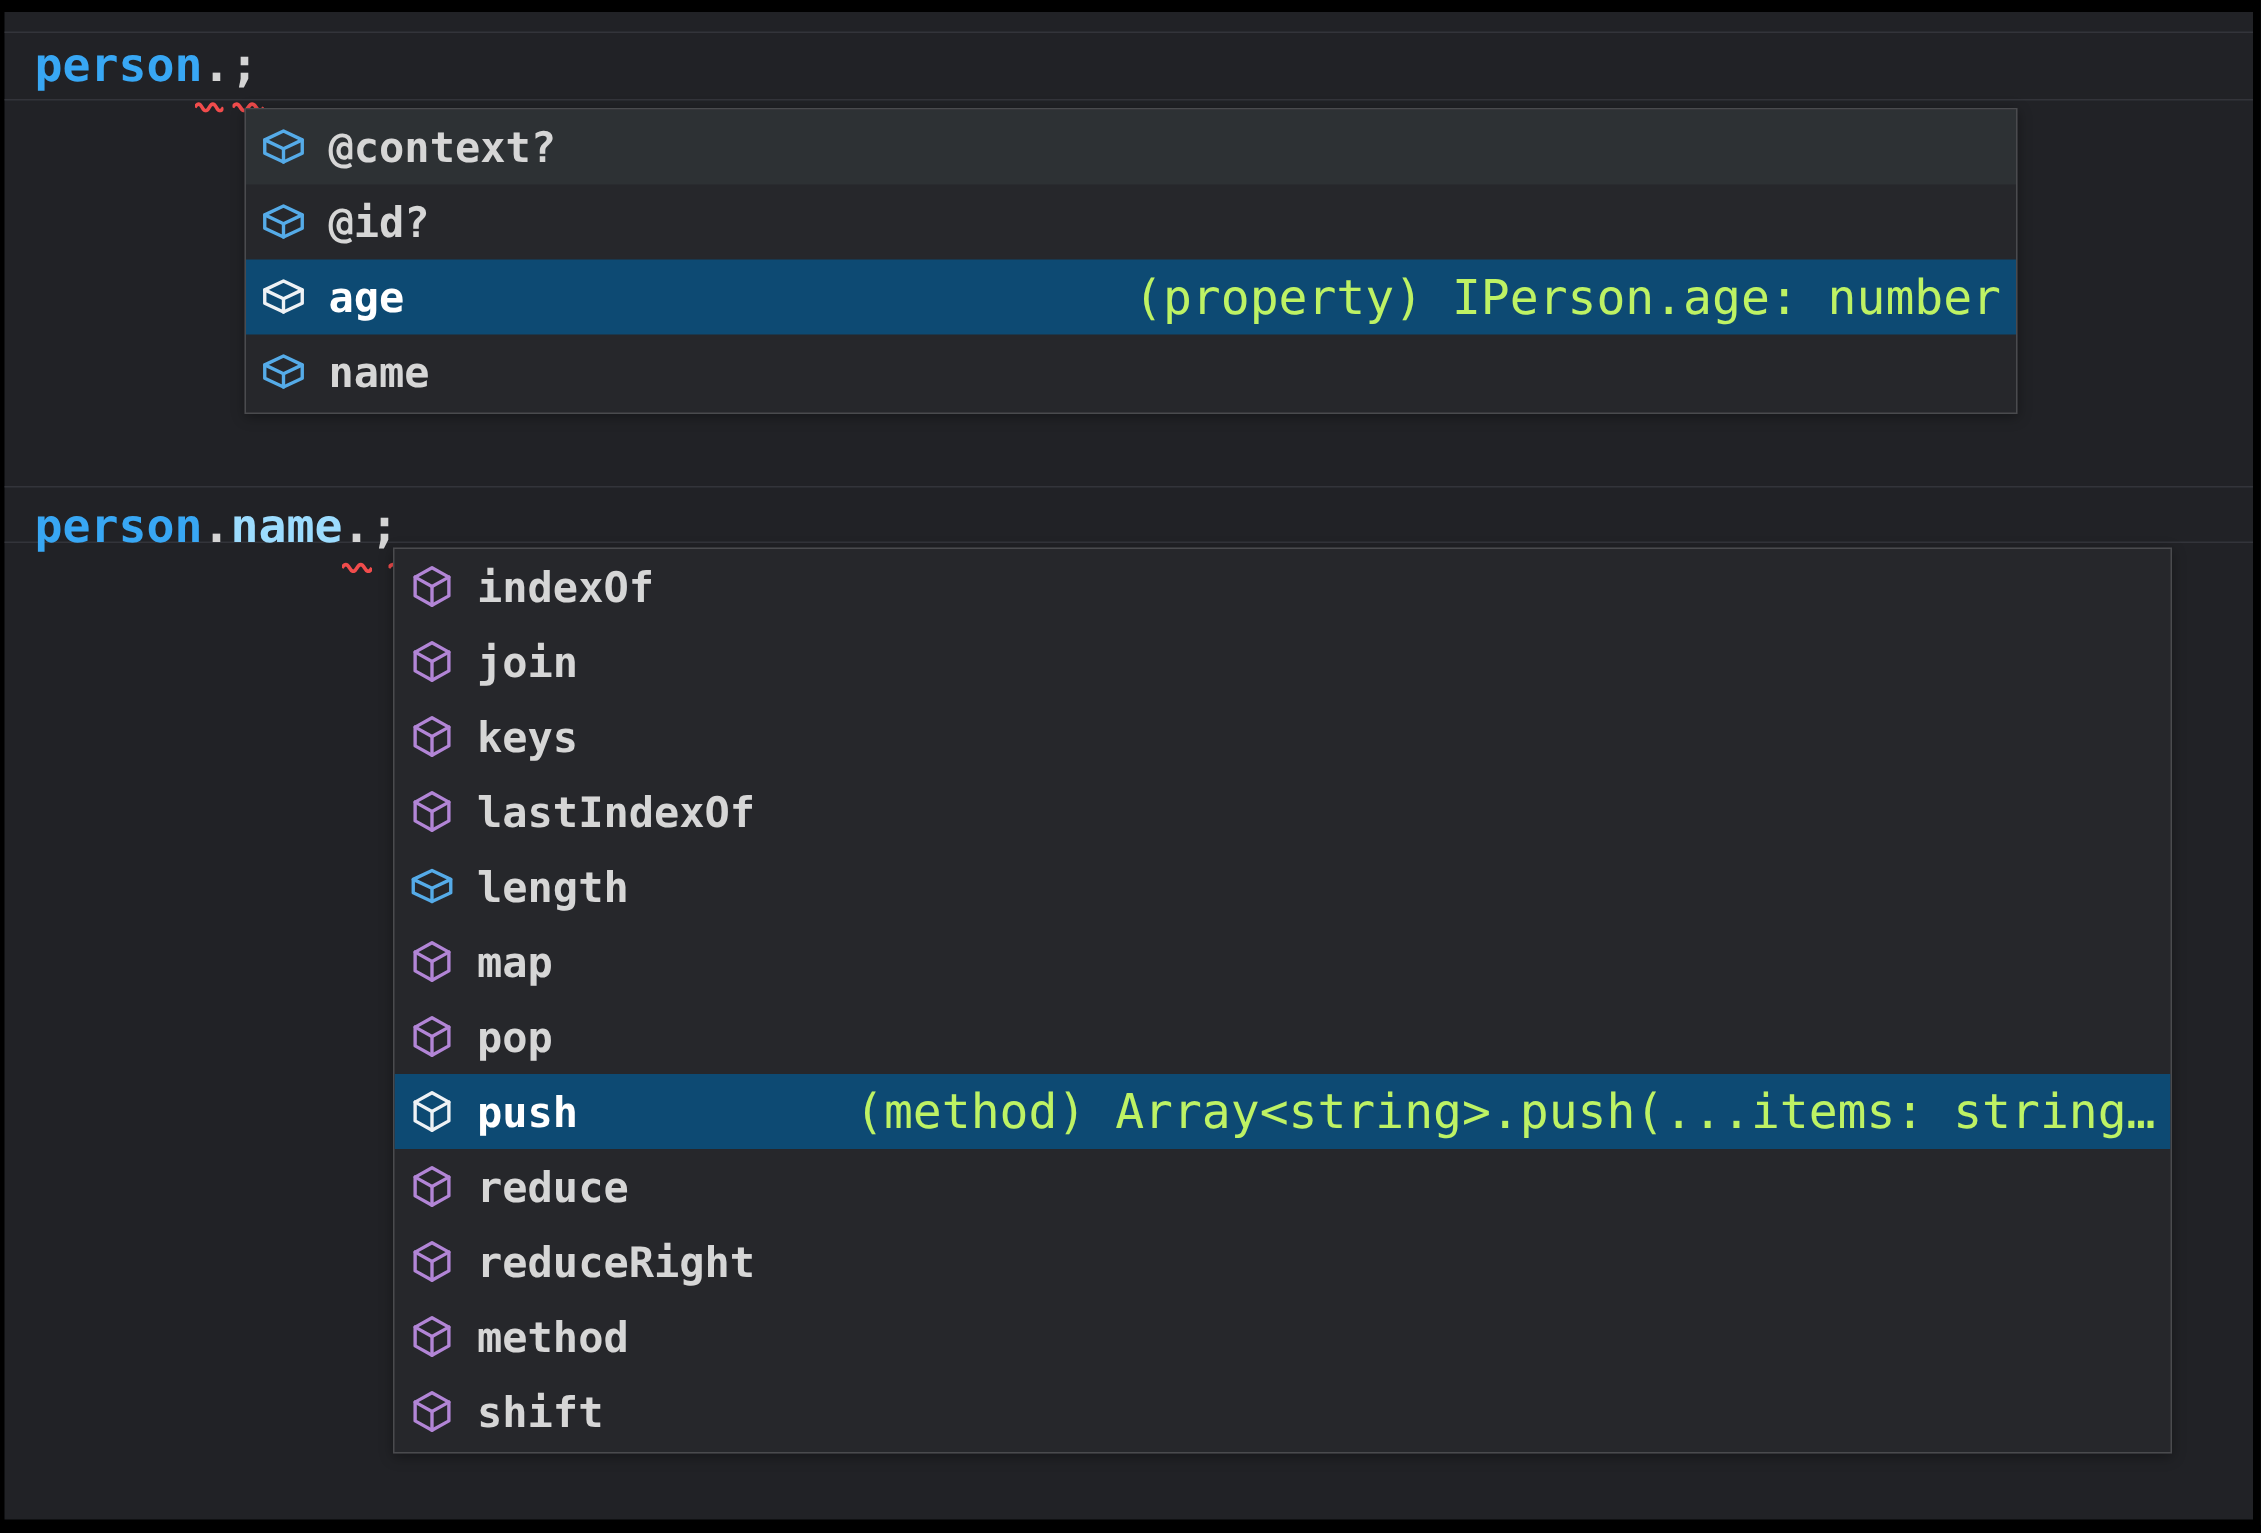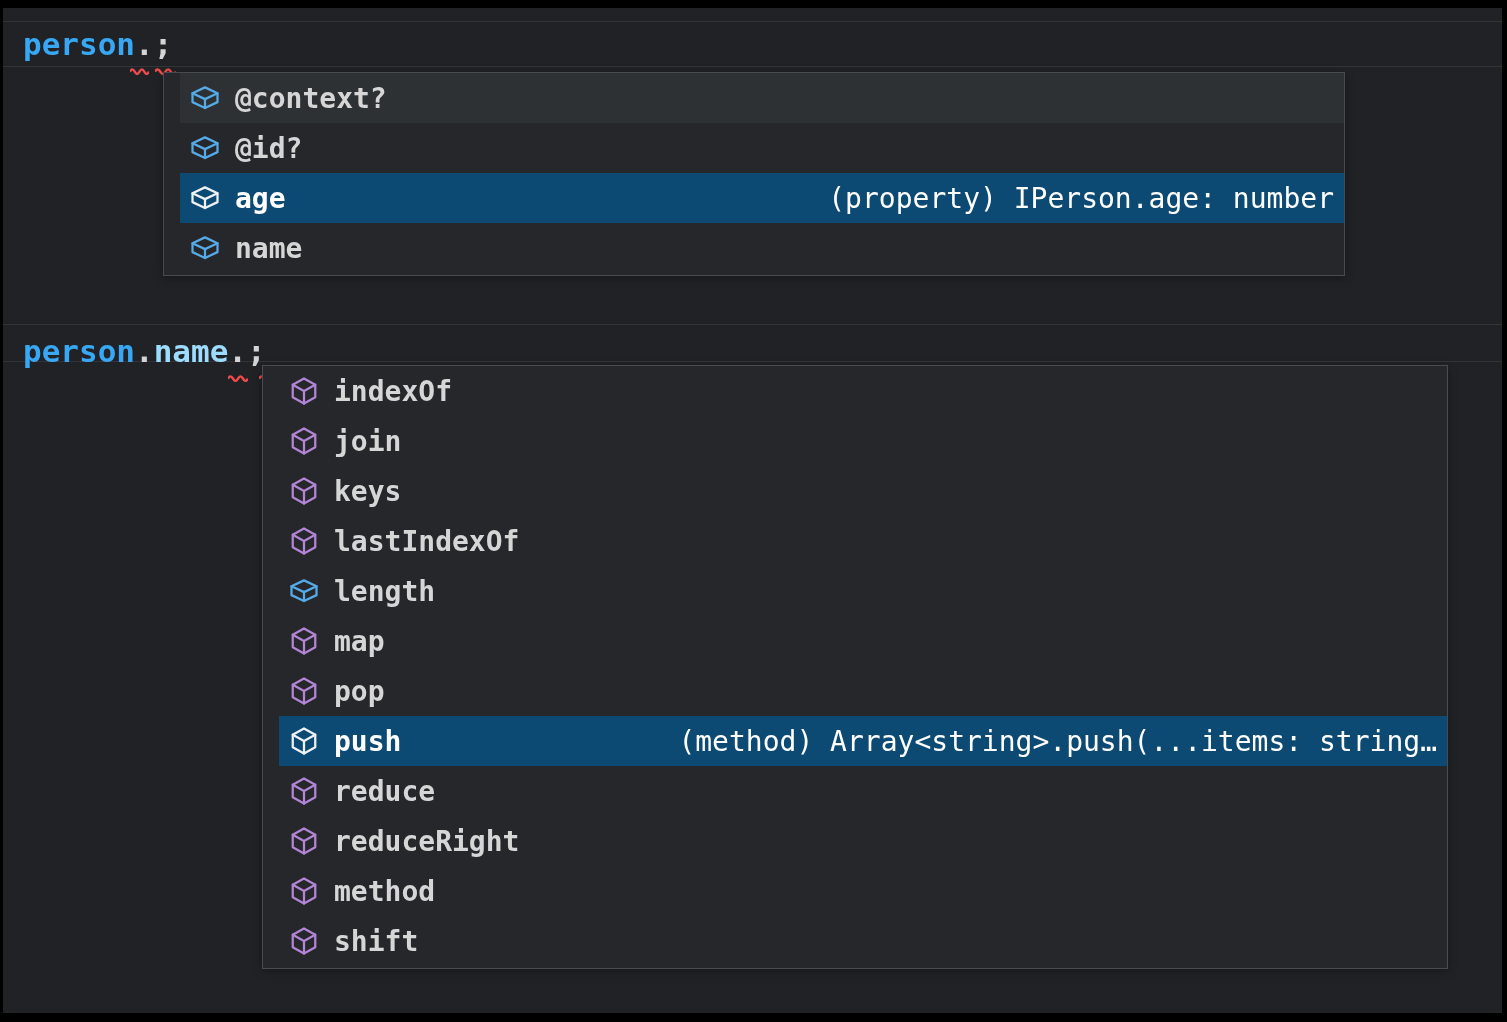--- a/index.html
+++ b/index.html
@@ -26,35 +26,34 @@
   #line1{top:13px;height:46px}
   #line1 .code{line-height:44px}
   #line2{top:316px;height:38px}
   #line2 .code{line-height:53px}
   .squiggle{position:absolute;pointer-events:none;}
   
   .suggest{
     position:absolute;background:#26272b;border:1px solid #4a4b4e;
     box-sizing:border-box;overflow:hidden;
     box-shadow:0 2px 8px rgba(0,0,0,.35);
-    padding-left:16px;
   }
   #suggest1{left:160px;top:64px;width:1182px;height:204px;}
   #suggest2{left:259px;top:357px;width:1186px;height:604px;}
   .row{
     display:flex;align-items:center;height:50px;
     padding:0 10px 0 10px;box-sizing:border-box;cursor:pointer;
   }
   .row .icon{flex:0 0 30px;width:30px;height:30px;margin-right:15px;display:flex;align-items:center;justify-content:center;}
   .row .icon svg{width:30px;height:30px;display:block;}
   .row .label{
     font-size:28px;font-weight:bold;color:#d6d6d6;white-space:pre;
   }
   .row .detail{
-    margin-left:auto;font-size:28px;font-weight:normal;color:#ffffff;
+    margin-left:auto;font-size:32px;font-weight:normal;color:#bef264;
     white-space:pre;overflow:hidden;
   }
   .row.hover{background:#2d3134;}
   .row.selected{background:#0d4a73;}
   .row.selected .label{color:#ffffff;}
   .kind-field{color:#55abe8;}
   .kind-method{color:#b285d6;}
   .row.selected .icon{color:#eef2f5;}
 </style>
 </head>

